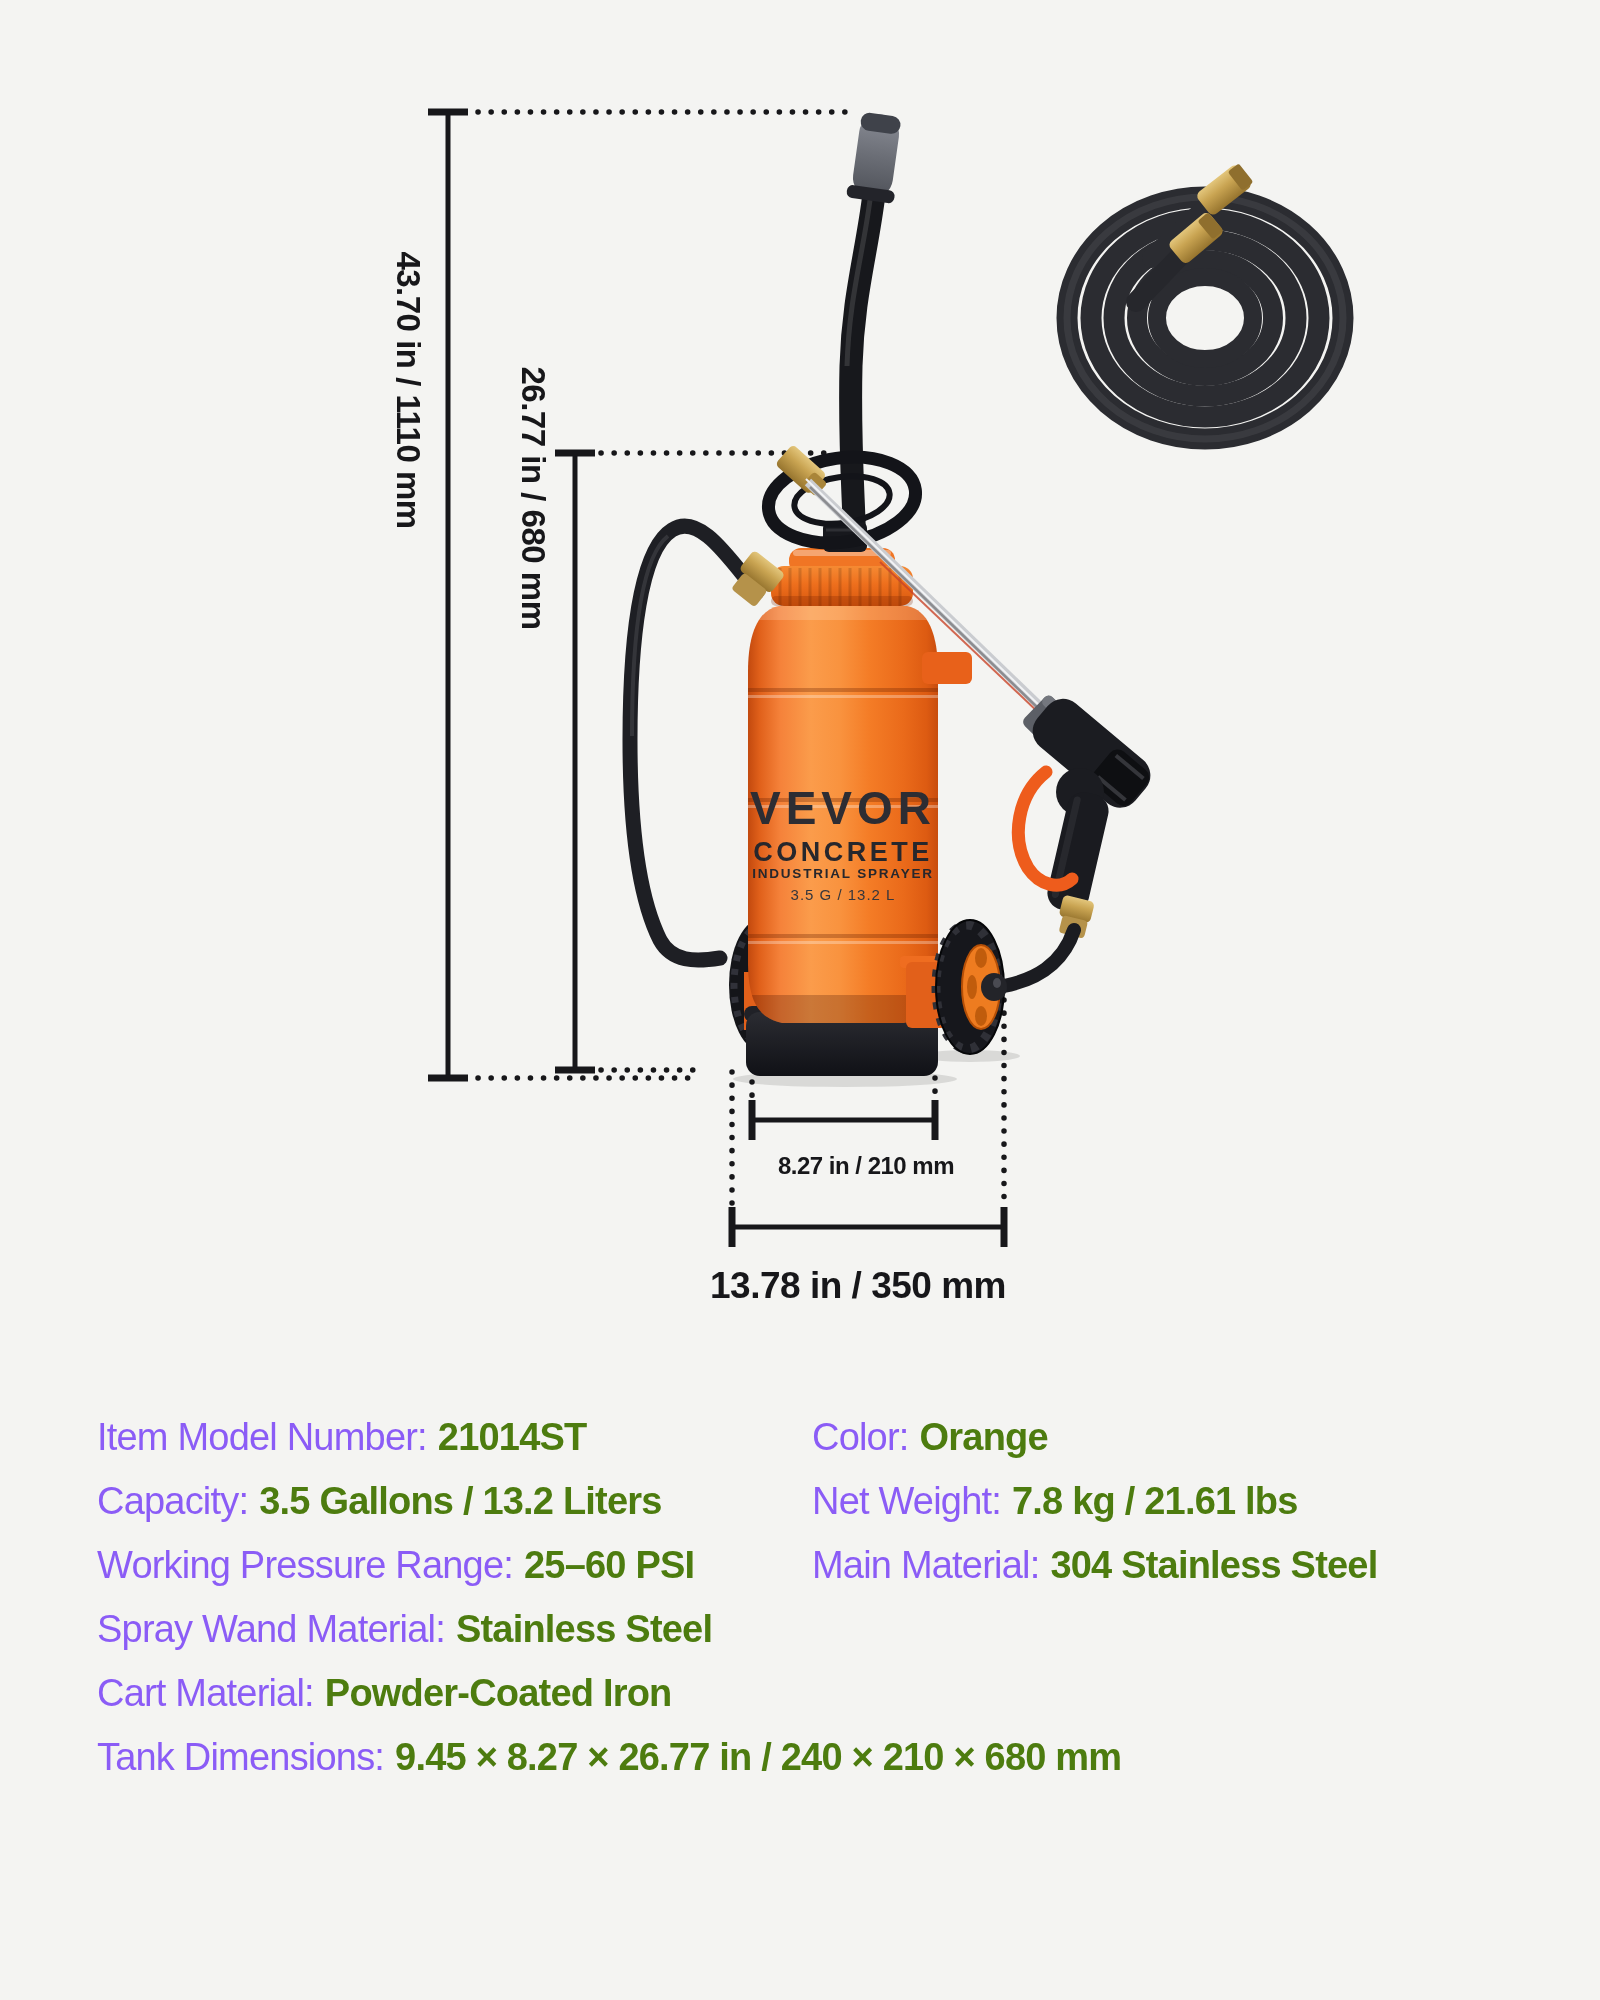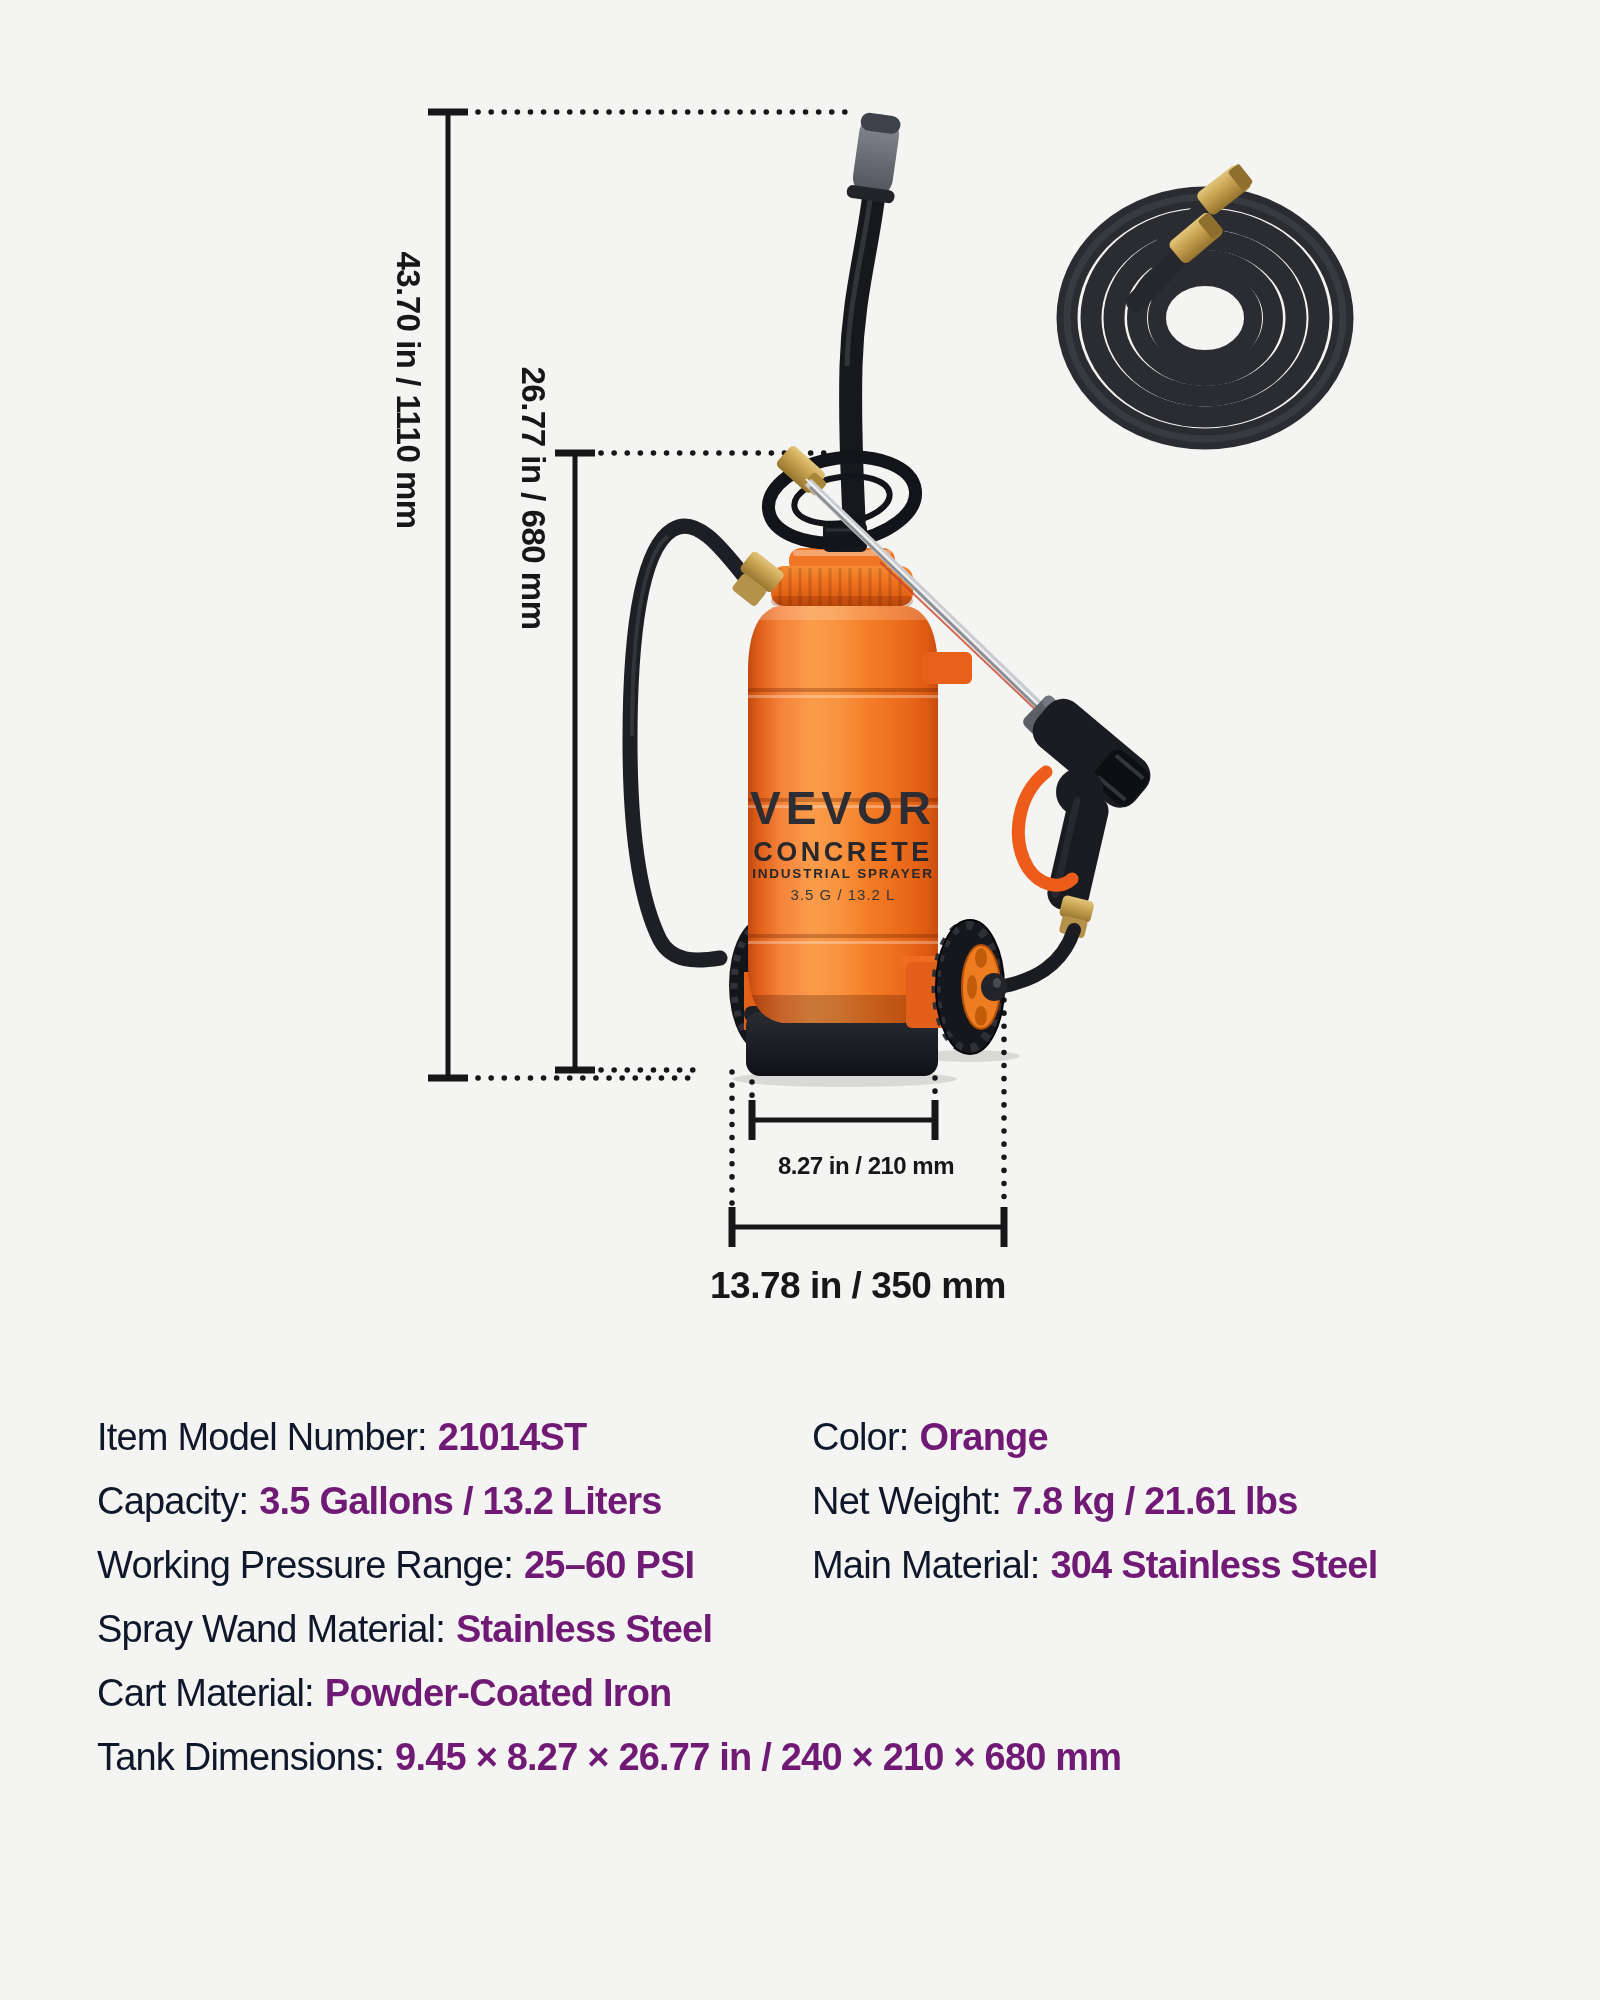--- a/index.html
+++ b/index.html
@@ -20,22 +20,22 @@
   .dim-h{transform:translate(-50%,-50%);}
   #dim-cart-height{left:408px;top:390px;font-size:33px;}
   #dim-tank-height{left:533px;top:498px;font-size:33px;}
   #dim-tank-width{left:866px;top:1166px;font-size:24px;}
   #dim-cart-width{left:858px;top:1286px;font-size:37px;}
 
   .specs{position:absolute;top:1405px;font-size:38px;letter-spacing:-0.8px;z-index:5;}
   .specs-left{left:97px;}
   .specs-right{left:812px;}
   .spec-row{height:64px;line-height:64px;white-space:nowrap;}
-  .spec-label{color:#0f172a;}
-  .spec-value{color:#701a75;font-weight:bold;margin-left:11px;margin-top:48px;}
+  .spec-label{color:#8b5cf6;}
+  .spec-value{color:#4d7c0f;font-weight:bold;margin-left:11px;margin-top:48px;}
 </style>
 </head>
 <body>
 
 <div class="canvas">
 
   <svg width="1600" height="1340" viewBox="0 0 1600 1340">
     <defs>
       <linearGradient id="tankGrad" x1="0" y1="0" x2="1" y2="0">
         <stop offset="0" stop-color="#c2490e"></stop>

